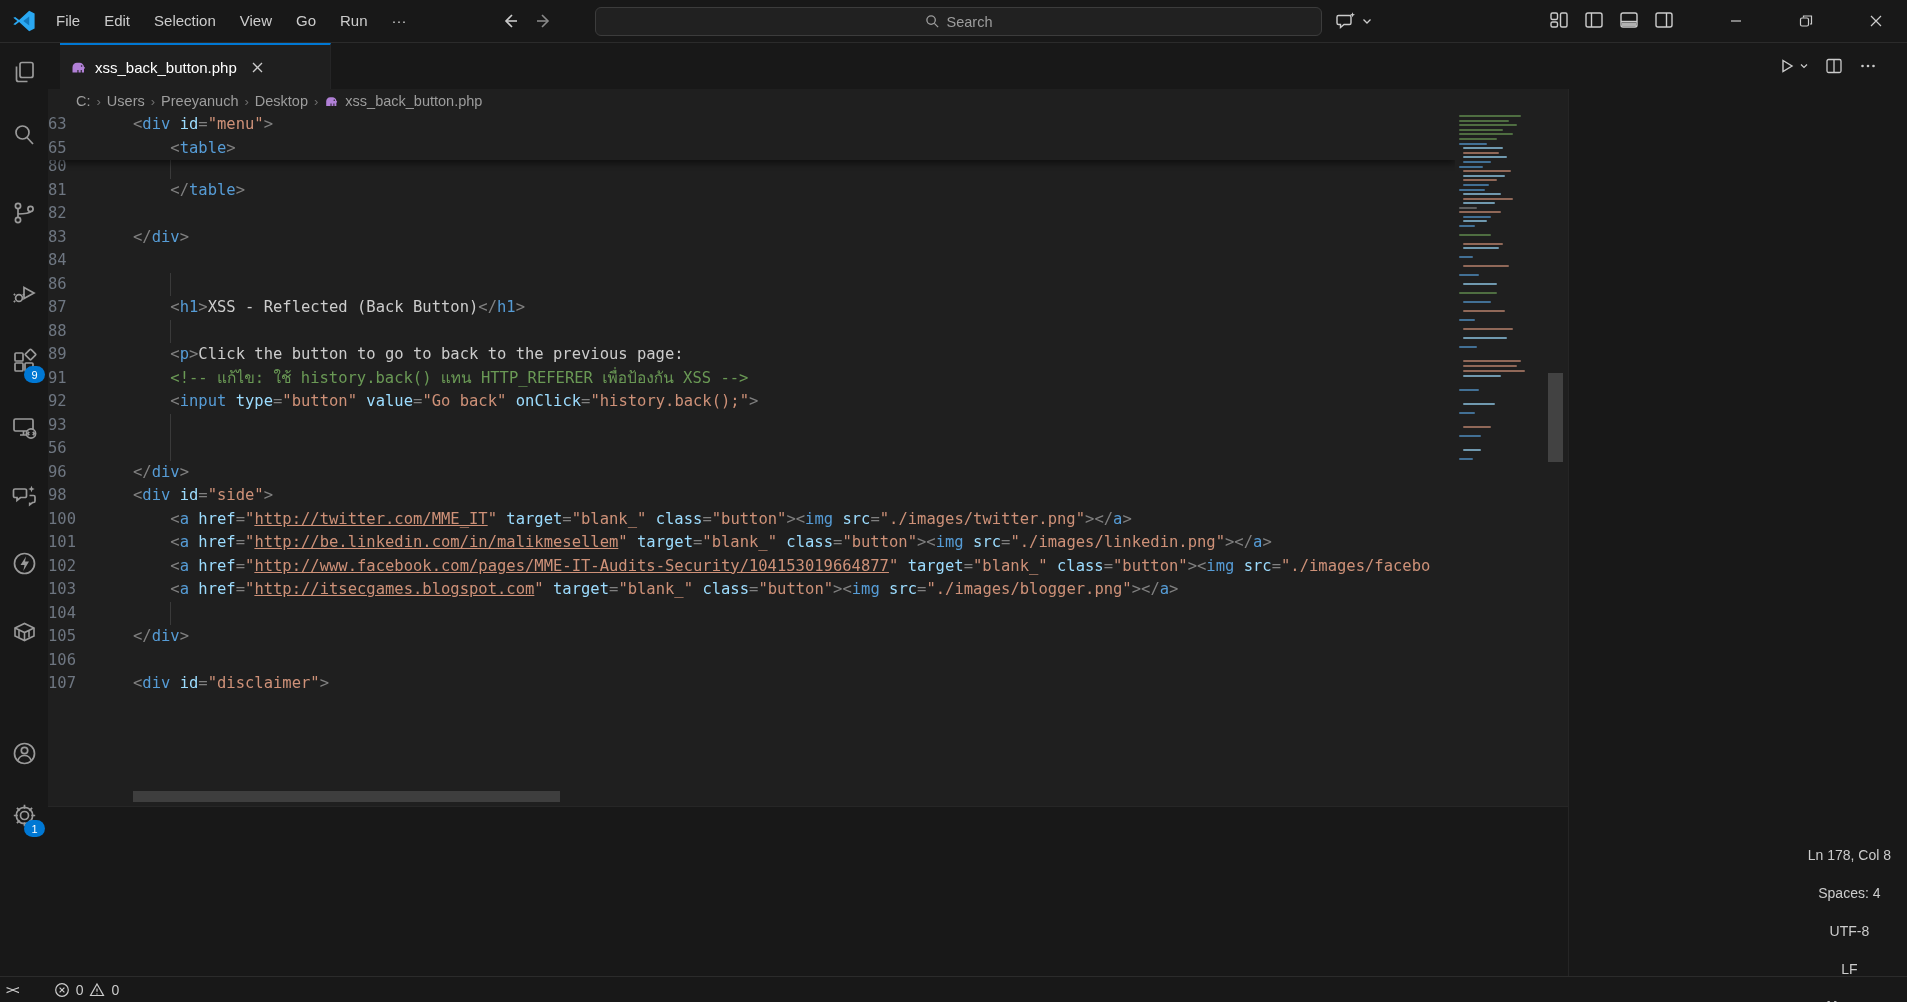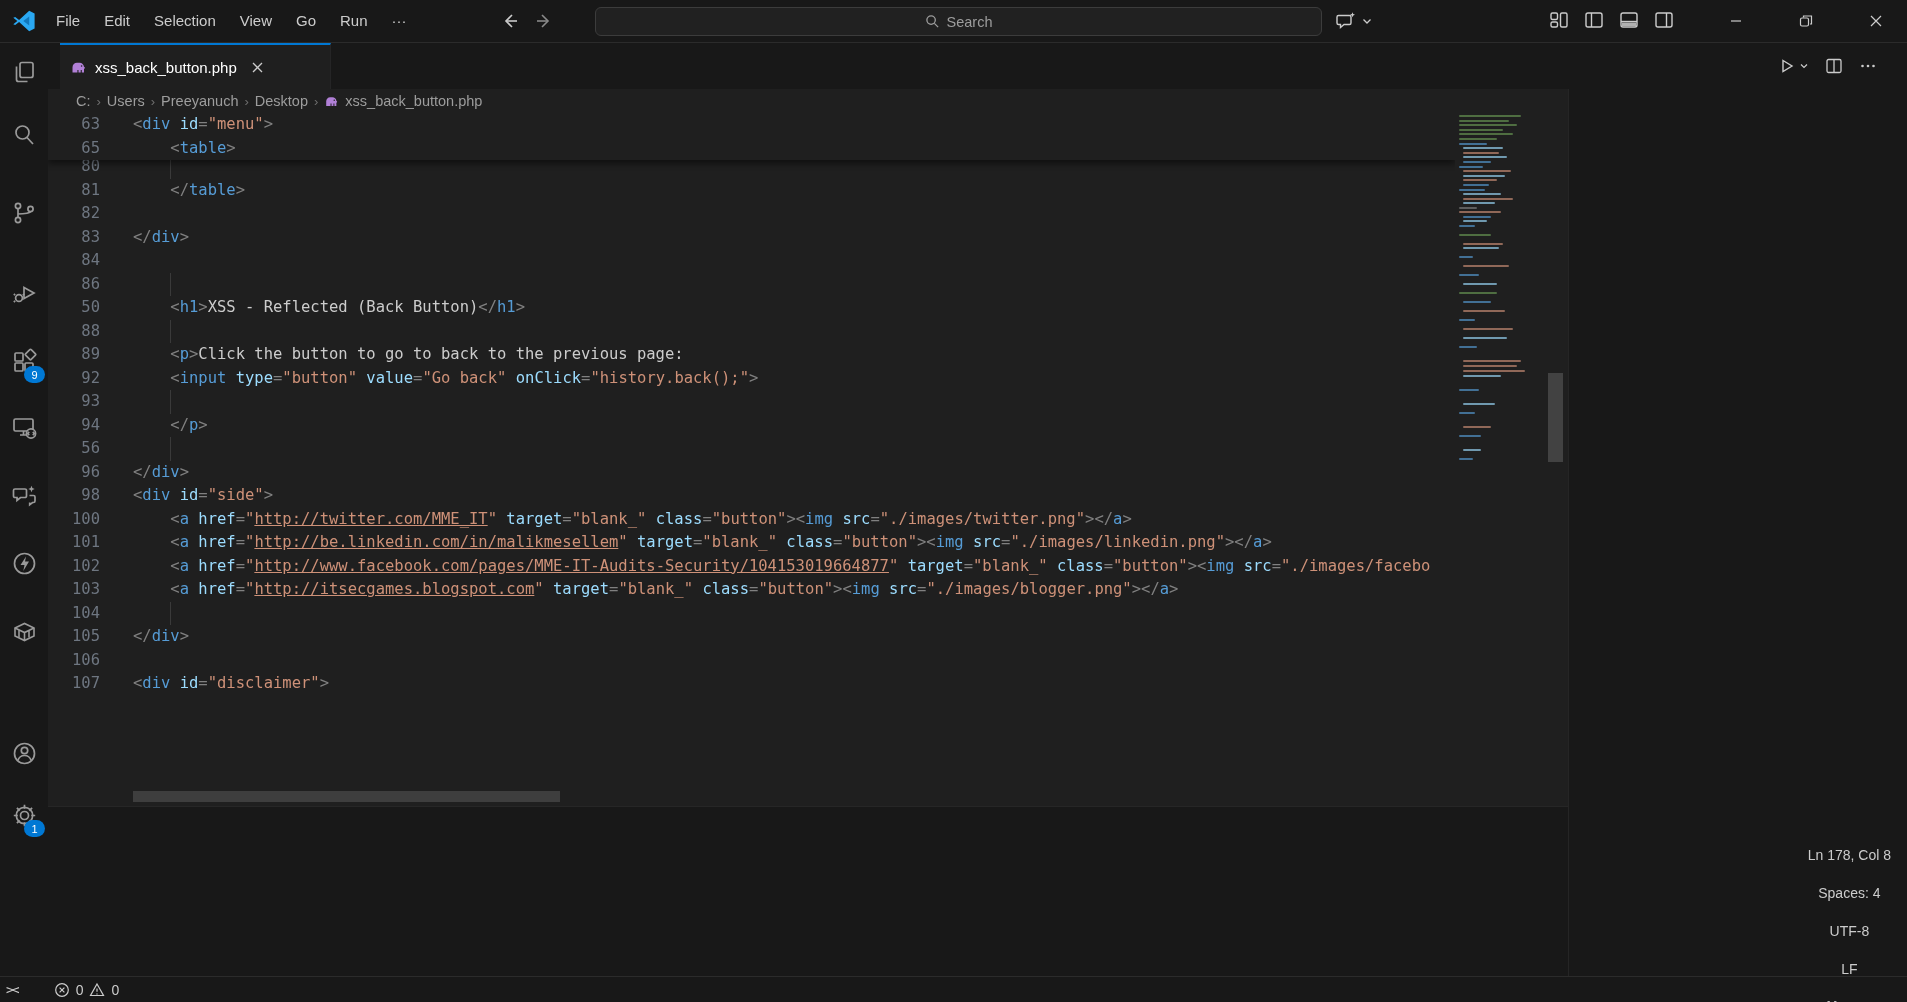--- a/index.html
+++ b/index.html
@@ -34,21 +34,21 @@
   .editor-group{position:absolute;left:48px;top:89px;width:1520px;height:888px;background:#1f1f1f;}
   .right-region{position:absolute;left:1568px;top:89px;width:339px;height:888px;background:#181818;border-left:1px solid #252525;}
   .breadcrumb{height:24px;display:flex;align-items:center;padding-left:28px;font-size:14.5px;color:#9d9d9d;gap:4px;}
   .bc-sep{color:#6e6e6e;font-size:13px;padding:0 2px;}
   .bc-file{display:flex;align-items:center;gap:6px;}
   .editor-pane{position:relative;width:1520px;height:693px;background:#1f1f1f;}
   .editor-void{position:absolute;left:48px;top:806px;width:1520px;height:171px;background:#181818;border-top:1px solid #262626;}
   .code-region{position:absolute;left:0;top:0;right:113px;bottom:0;overflow:hidden;}
   .lines{position:absolute;top:42px;left:0;right:0;}
   .row{display:flex;height:23.5px;line-height:23.5px;font-family:"DejaVu Sans Mono",monospace;font-size:15.5px;white-space:pre;}
-  .num{width:52px;text-align:right;color:#6e7681;flex:none;}
+  .num{width:52px;text-align:left;color:#6e7681;flex:none;}
   .numpad{width:33px;flex:none;}
   .codecell{position:relative;flex:1;overflow:hidden;}
   .guide{position:absolute;left:37px;top:0;bottom:0;border-left:1px solid #3a3a3a;}
   .tk-pun{color:#808080}.tk-tag{color:#569cd6}.tk-attr{color:#9cdcfe}.tk-str{color:#ce9178}
   .tk-lnk{color:#ce9178;text-decoration:underline}.tk-com{color:#6a9955}.tk-pln{color:#cccccc}
   .sticky{position:absolute;top:0;left:0;right:0;height:47px;background:#1f1f1f;box-shadow:0 4px 6px rgba(0,0,0,.45);}
   .hscrollbar{position:absolute;left:85px;bottom:4px;width:427px;height:11px;background:rgba(121,121,121,.35);}
   .minimap{position:absolute;right:23px;top:0;width:90px;bottom:0;background:#1f1f1f;}
   .mm-stripe{position:absolute;height:2.2px;border-radius:1px;opacity:.65;}
   .vlane{position:absolute;right:0;top:0;width:23px;bottom:0;}
@@ -334,26 +334,26 @@
 
     <div class="editor-pane">
       <div class="code-region">
         <div class="lines" id="lines">
             <div class="row"><div class="num">80</div><div class="numpad"></div><div class="codecell"><span class="guide"></span></div></div>
             <div class="row"><div class="num">81</div><div class="numpad"></div><div class="codecell"><span class="tk-pln">    </span><span class="tk-pun">&lt;/</span><span class="tk-tag">table</span><span class="tk-pun">&gt;</span></div></div>
             <div class="row"><div class="num">82</div><div class="numpad"></div><div class="codecell"></div></div>
             <div class="row"><div class="num">83</div><div class="numpad"></div><div class="codecell"><span class="tk-pun">&lt;/</span><span class="tk-tag">div</span><span class="tk-pun">&gt;</span></div></div>
             <div class="row"><div class="num">84</div><div class="numpad"></div><div class="codecell"></div></div>
             <div class="row"><div class="num">86</div><div class="numpad"></div><div class="codecell"><span class="guide"></span></div></div>
-            <div class="row"><div class="num">50</div><div class="numpad"></div><div class="codecell"><span class="tk-pln">    </span><span class="tk-pun">&lt;</span><span class="tk-tag">h1</span><span class="tk-pun">&gt;</span><span class="tk-pln">XSS - Reflected (Back Button)</span><span class="tk-pun">&lt;/</span><span class="tk-tag">h1</span><span class="tk-pun">&gt;</span></div></div>
+            <div class="row"><div class="num">87</div><div class="numpad"></div><div class="codecell"><span class="tk-pln">    </span><span class="tk-pun">&lt;</span><span class="tk-tag">h1</span><span class="tk-pun">&gt;</span><span class="tk-pln">XSS - Reflected (Back Button)</span><span class="tk-pun">&lt;/</span><span class="tk-tag">h1</span><span class="tk-pun">&gt;</span></div></div>
             <div class="row"><div class="num">88</div><div class="numpad"></div><div class="codecell"><span class="guide"></span></div></div>
             <div class="row"><div class="num">89</div><div class="numpad"></div><div class="codecell"><span class="tk-pln">    </span><span class="tk-pun">&lt;</span><span class="tk-tag">p</span><span class="tk-pun">&gt;</span><span class="tk-pln">Click the button to go to back to the previous page:</span></div></div>
+            <div class="row"><div class="num">91</div><div class="numpad"></div><div class="codecell"><span class="tk-pln">    </span><span class="tk-com">&lt;!-- แก้ไข: ใช้ history.back() แทน HTTP_REFERER เพื่อป้องกัน XSS --&gt;</span></div></div>
             <div class="row"><div class="num">92</div><div class="numpad"></div><div class="codecell"><span class="tk-pln">    </span><span class="tk-pun">&lt;</span><span class="tk-tag">input</span><span class="tk-pln"> </span><span class="tk-attr">type</span><span class="tk-pun">=</span><span class="tk-str">"button"</span><span class="tk-pln"> </span><span class="tk-attr">value</span><span class="tk-pun">=</span><span class="tk-str">"Go back"</span><span class="tk-pln"> </span><span class="tk-attr">onClick</span><span class="tk-pun">=</span><span class="tk-str">"history.back();"</span><span class="tk-pun">&gt;</span></div></div>
             <div class="row"><div class="num">93</div><div class="numpad"></div><div class="codecell"><span class="guide"></span></div></div>
-            <div class="row"><div class="num">94</div><div class="numpad"></div><div class="codecell"><span class="tk-pln">    </span><span class="tk-pun">&lt;/</span><span class="tk-tag">p</span><span class="tk-pun">&gt;</span></div></div>
             <div class="row"><div class="num">56</div><div class="numpad"></div><div class="codecell"><span class="guide"></span></div></div>
             <div class="row"><div class="num">96</div><div class="numpad"></div><div class="codecell"><span class="tk-pun">&lt;/</span><span class="tk-tag">div</span><span class="tk-pun">&gt;</span></div></div>
             <div class="row"><div class="num">98</div><div class="numpad"></div><div class="codecell"><span class="tk-pun">&lt;</span><span class="tk-tag">div</span><span class="tk-pln"> </span><span class="tk-attr">id</span><span class="tk-pun">=</span><span class="tk-str">"side"</span><span class="tk-pun">&gt;</span></div></div>
             <div class="row"><div class="num">100</div><div class="numpad"></div><div class="codecell"><span class="tk-pln">    </span><span class="tk-pun">&lt;</span><span class="tk-tag">a</span><span class="tk-pln"> </span><span class="tk-attr">href</span><span class="tk-pun">=</span><span class="tk-str">"</span><span class="tk-lnk">http://twitter.com/MME_IT</span><span class="tk-str">"</span><span class="tk-pln"> </span><span class="tk-attr">target</span><span class="tk-pun">=</span><span class="tk-str">"blank_"</span><span class="tk-pln"> </span><span class="tk-attr">class</span><span class="tk-pun">=</span><span class="tk-str">"button"</span><span class="tk-pun">&gt;&lt;</span><span class="tk-tag">img</span><span class="tk-pln"> </span><span class="tk-attr">src</span><span class="tk-pun">=</span><span class="tk-str">"./images/twitter.png"</span><span class="tk-pun">&gt;&lt;/</span><span class="tk-tag">a</span><span class="tk-pun">&gt;</span></div></div>
             <div class="row"><div class="num">101</div><div class="numpad"></div><div class="codecell"><span class="tk-pln">    </span><span class="tk-pun">&lt;</span><span class="tk-tag">a</span><span class="tk-pln"> </span><span class="tk-attr">href</span><span class="tk-pun">=</span><span class="tk-str">"</span><span class="tk-lnk">http://be.linkedin.com/in/malikmesellem</span><span class="tk-str">"</span><span class="tk-pln"> </span><span class="tk-attr">target</span><span class="tk-pun">=</span><span class="tk-str">"blank_"</span><span class="tk-pln"> </span><span class="tk-attr">class</span><span class="tk-pun">=</span><span class="tk-str">"button"</span><span class="tk-pun">&gt;&lt;</span><span class="tk-tag">img</span><span class="tk-pln"> </span><span class="tk-attr">src</span><span class="tk-pun">=</span><span class="tk-str">"./images/linkedin.png"</span><span class="tk-pun">&gt;&lt;/</span><span class="tk-tag">a</span><span class="tk-pun">&gt;</span></div></div>
             <div class="row"><div class="num">102</div><div class="numpad"></div><div class="codecell"><span class="tk-pln">    </span><span class="tk-pun">&lt;</span><span class="tk-tag">a</span><span class="tk-pln"> </span><span class="tk-attr">href</span><span class="tk-pun">=</span><span class="tk-str">"</span><span class="tk-lnk">http://www.facebook.com/pages/MME-IT-Audits-Security/104153019664877</span><span class="tk-str">"</span><span class="tk-pln"> </span><span class="tk-attr">target</span><span class="tk-pun">=</span><span class="tk-str">"blank_"</span><span class="tk-pln"> </span><span class="tk-attr">class</span><span class="tk-pun">=</span><span class="tk-str">"button"</span><span class="tk-pun">&gt;&lt;</span><span class="tk-tag">img</span><span class="tk-pln"> </span><span class="tk-attr">src</span><span class="tk-pun">=</span><span class="tk-str">"./images/facebo</span></div></div>
             <div class="row"><div class="num">103</div><div class="numpad"></div><div class="codecell"><span class="tk-pln">    </span><span class="tk-pun">&lt;</span><span class="tk-tag">a</span><span class="tk-pln"> </span><span class="tk-attr">href</span><span class="tk-pun">=</span><span class="tk-str">"</span><span class="tk-lnk">http://itsecgames.blogspot.com</span><span class="tk-str">"</span><span class="tk-pln"> </span><span class="tk-attr">target</span><span class="tk-pun">=</span><span class="tk-str">"blank_"</span><span class="tk-pln"> </span><span class="tk-attr">class</span><span class="tk-pun">=</span><span class="tk-str">"button"</span><span class="tk-pun">&gt;&lt;</span><span class="tk-tag">img</span><span class="tk-pln"> </span><span class="tk-attr">src</span><span class="tk-pun">=</span><span class="tk-str">"./images/blogger.png"</span><span class="tk-pun">&gt;&lt;/</span><span class="tk-tag">a</span><span class="tk-pun">&gt;</span></div></div>
             <div class="row"><div class="num">104</div><div class="numpad"></div><div class="codecell"><span class="guide"></span></div></div>
             <div class="row"><div class="num">105</div><div class="numpad"></div><div class="codecell"><span class="tk-pun">&lt;/</span><span class="tk-tag">div</span><span class="tk-pun">&gt;</span></div></div>
             <div class="row"><div class="num">106</div><div class="numpad"></div><div class="codecell"></div></div>

